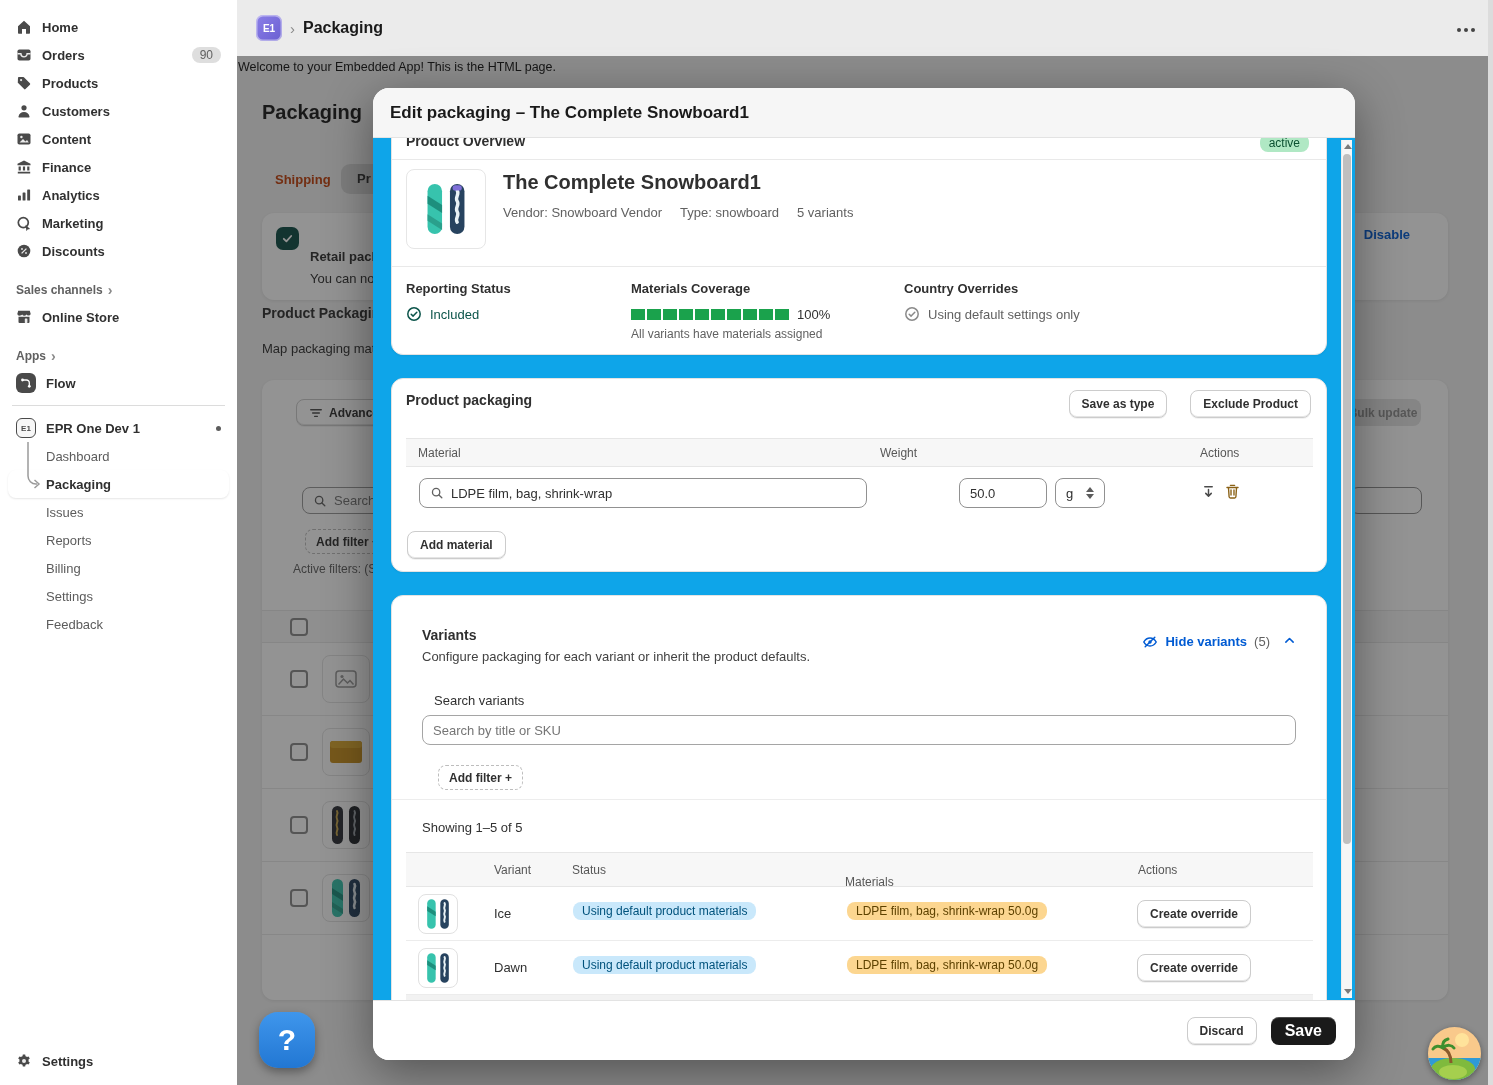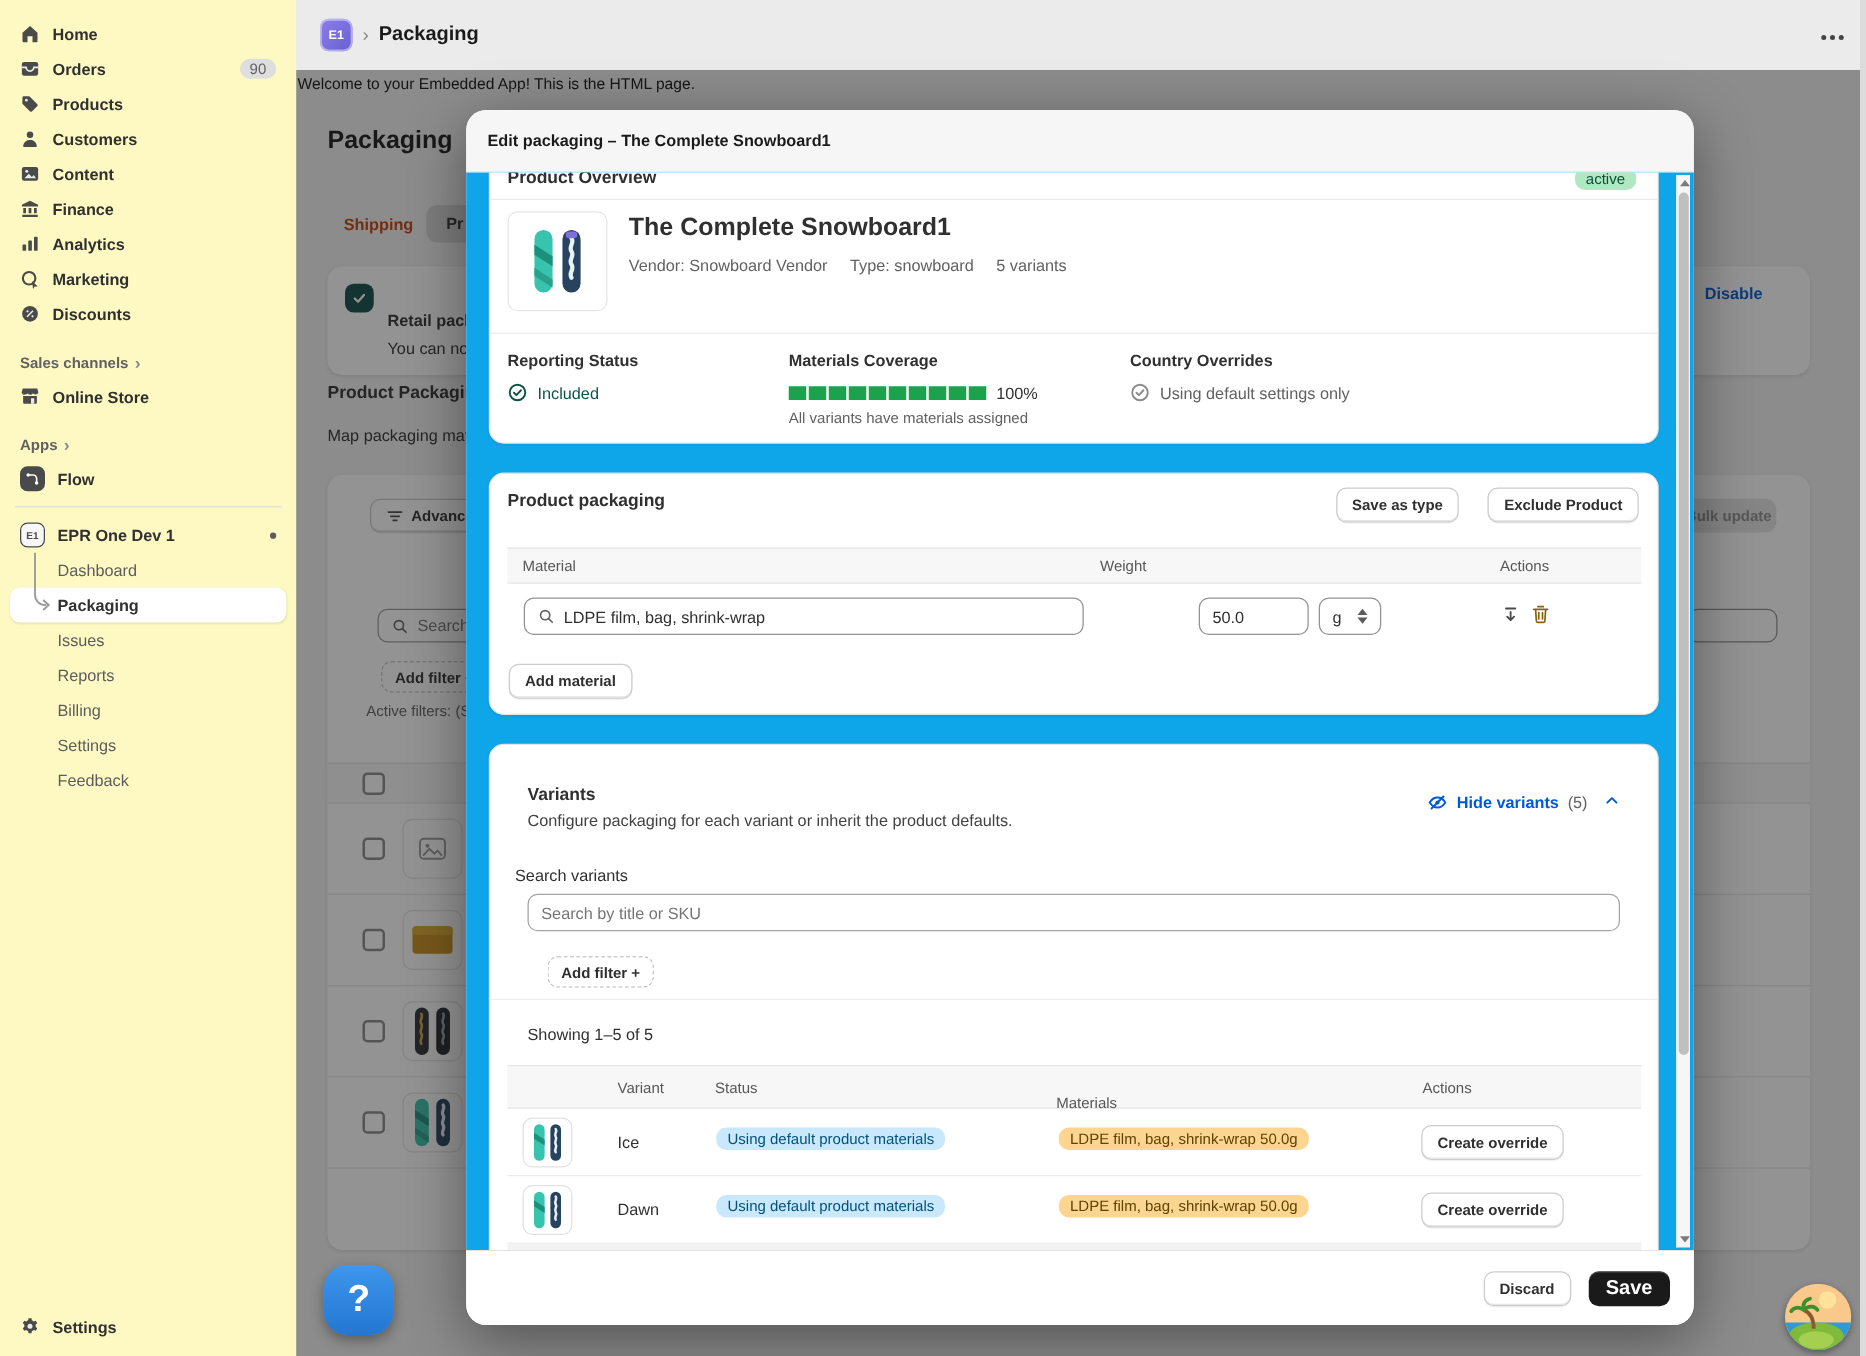--- a/index.html
+++ b/index.html
@@ -12,21 +12,21 @@
   .crumb{position:absolute;left:19px;top:15px;display:flex;align-items:center;gap:8px}
   .app-tile-purple{width:26px;height:26px;border-radius:7px;background:linear-gradient(135deg,#8b7fe8,#6a5fd1);color:#fff;
      font-size:10px;font-weight:700;display:flex;align-items:center;justify-content:center;box-shadow:inset 0 0 0 1.5px rgba(255,255,255,.45)}
   .crumb-sep{color:#8a8a8a;font-size:15px}
   .crumb-title{font-size:16px;font-weight:700;color:#1a1a1a}
   .more-btn{position:absolute;right:13px;top:20px;width:28px;height:20px;display:flex;align-items:center;justify-content:center;
      gap:3px;border-radius:6px;cursor:pointer}
   .more-btn i{width:4px;height:4px;border-radius:50%;background:#444;display:block}
 
   
-  .sidebar{position:absolute;left:0;top:0;width:237px;height:1085px;background:#fef9c3;z-index:2;padding:13px 8px 0 8px}
+  .sidebar{position:absolute;left:0;top:0;width:237px;height:1085px;background:#ffffff;z-index:2;padding:13px 8px 0 8px}
   .nav-item{display:flex;align-items:center;gap:10px;height:28px;padding:0 8px;border-radius:8px;font-weight:700;font-size:13px;color:#303030;cursor:pointer}
   .nav-item .nav-ic{width:16px;height:16px;color:#4a4a4a;flex:none;display:flex}
   .nav-badge{margin-left:auto;background:#dedede;border-radius:8px;padding:1px 8px;font-size:12px;font-weight:400;color:#616161}
   .sec-label{display:flex;align-items:center;gap:5px;height:26px;padding:0 8px;margin-top:12px;font-size:12px;font-weight:700;color:#616161;cursor:pointer}
   .sec-chev{font-size:14px;color:#8a8a8a;line-height:1}
   .side-div{height:1px;background:#dcdcdc;margin:8px 4px}
   .app-row{display:flex;align-items:center;gap:10px;height:28px;padding:0 8px;border-radius:8px;font-weight:700;font-size:13px;color:#303030;cursor:pointer}
   .app-tile-outline{width:20px;height:20px;border-radius:6px;border:1.5px solid #4a4a4a;color:#4a4a4a;font-size:8px;font-weight:700;
      display:flex;align-items:center;justify-content:center;background:#f7f7f7}
   .app-dot{margin-left:auto;width:5px;height:5px;border-radius:50%;background:#5c5c5c}
@@ -74,21 +74,21 @@
      background:linear-gradient(#3f96ec,#2277d3);color:#fff;font-size:30px;font-weight:700;display:flex;align-items:center;justify-content:center;
      box-shadow:0 4px 10px rgba(0,0,0,.35)}
   .island-fab{position:absolute;left:1428px;top:1027px;width:53px;height:53px;border-radius:50%;overflow:hidden;z-index:6;cursor:pointer;
      box-shadow:0 2px 6px rgba(0,0,0,.4)}
 
   
   .modal{position:absolute;left:373px;top:88px;width:982px;height:972px;background:#fff;border-radius:16px;z-index:10;
      box-shadow:0 12px 48px rgba(0,0,0,.42)}
   .m-header{position:absolute;left:0;top:0;right:0;height:50px;background:#f6f6f6;border-bottom:1px solid #e3e3e3;
      border-radius:16px 16px 0 0;display:flex;align-items:center;padding-left:17px}
-  .m-title{font-size:13px;font-weight:700;color:#1a1a1a}
+  .m-title{font-size:17px;font-weight:700;color:#1a1a1a}
   .m-content{position:absolute;left:0;top:50px;right:0;bottom:60px;overflow:hidden;background:#0ea5e9}
   .mcard{position:absolute;left:18px;width:936px;background:#fff;border:1px solid #e3e3e3;border-radius:12px;box-shadow:0 1px 2px rgba(0,0,0,.05)}
   .m-footer{position:absolute;left:0;bottom:0;right:0;height:60px;border-top:1px solid #e3e3e3;border-radius:0 0 16px 16px;
      background:#fff;display:flex;align-items:center;justify-content:flex-end;gap:14px;padding-right:19px}
   .btn-dark{height:28px;padding:0 14px;background:var(--save-button,#1a1a1a);color:#fff;border-radius:8px;border:none;
      font-family:inherit;font-size:16px;font-weight:600;cursor:pointer;box-shadow:inset 0 1px 0 rgba(255,255,255,.22)}
   .m-scroll{position:absolute;right:3px;top:52px;bottom:62px;width:11px;background:#f6f6f6;border-left:1px solid #ececec;z-index:11}
   .m-scroll .thumb{position:absolute;left:1px;top:14px;width:8px;height:690px;background:#bfbfbf;border-radius:4px}
   .arr{position:absolute;left:1px;width:9px;height:9px;display:flex;align-items:center;justify-content:center}
   .tri-up{width:0;height:0;border-left:4px solid transparent;border-right:4px solid transparent;border-bottom:5px solid #7a7a7a}
@@ -553,21 +553,21 @@
             </span>
           <span class="link-blue">Hide variants</span>
           <span class="gray">(5)</span>
           <span style="display:flex;margin-left:6px;color:var(--accent-blue,#005bd3)">
               <svg width="13" height="13" viewBox="0 0 16 16">
                 <path d="M3.5 10 8 5.5 12.5 10" stroke="currentColor" stroke-width="1.9" fill="none" stroke-linecap="round" stroke-linejoin="round"></path>
               </svg>
             </span>
         </div>
 
-        <div style="position:absolute;left:20px;top:97px">Search variants</div>
+        <div style="position:absolute;left:42px;top:97px">Search variants</div>
         <div class="input-wrap" style="position:absolute;left:30px;top:119px;width:874px;height:30px;border-color:#a5a5a5">
           <input placeholder="Search by title or SKU" style="">
         </div>
 
         <span class="chip-dashed" style="position:absolute;left:46px;top:169px">
             <span>Add filter +</span>
           </span>
         <div style="position:absolute;left:0;right:0;top:203px;height:1px;background:#ededed"></div>
 
         <div style="position:absolute;left:30px;top:224px">Showing 1–5 of 5</div>

